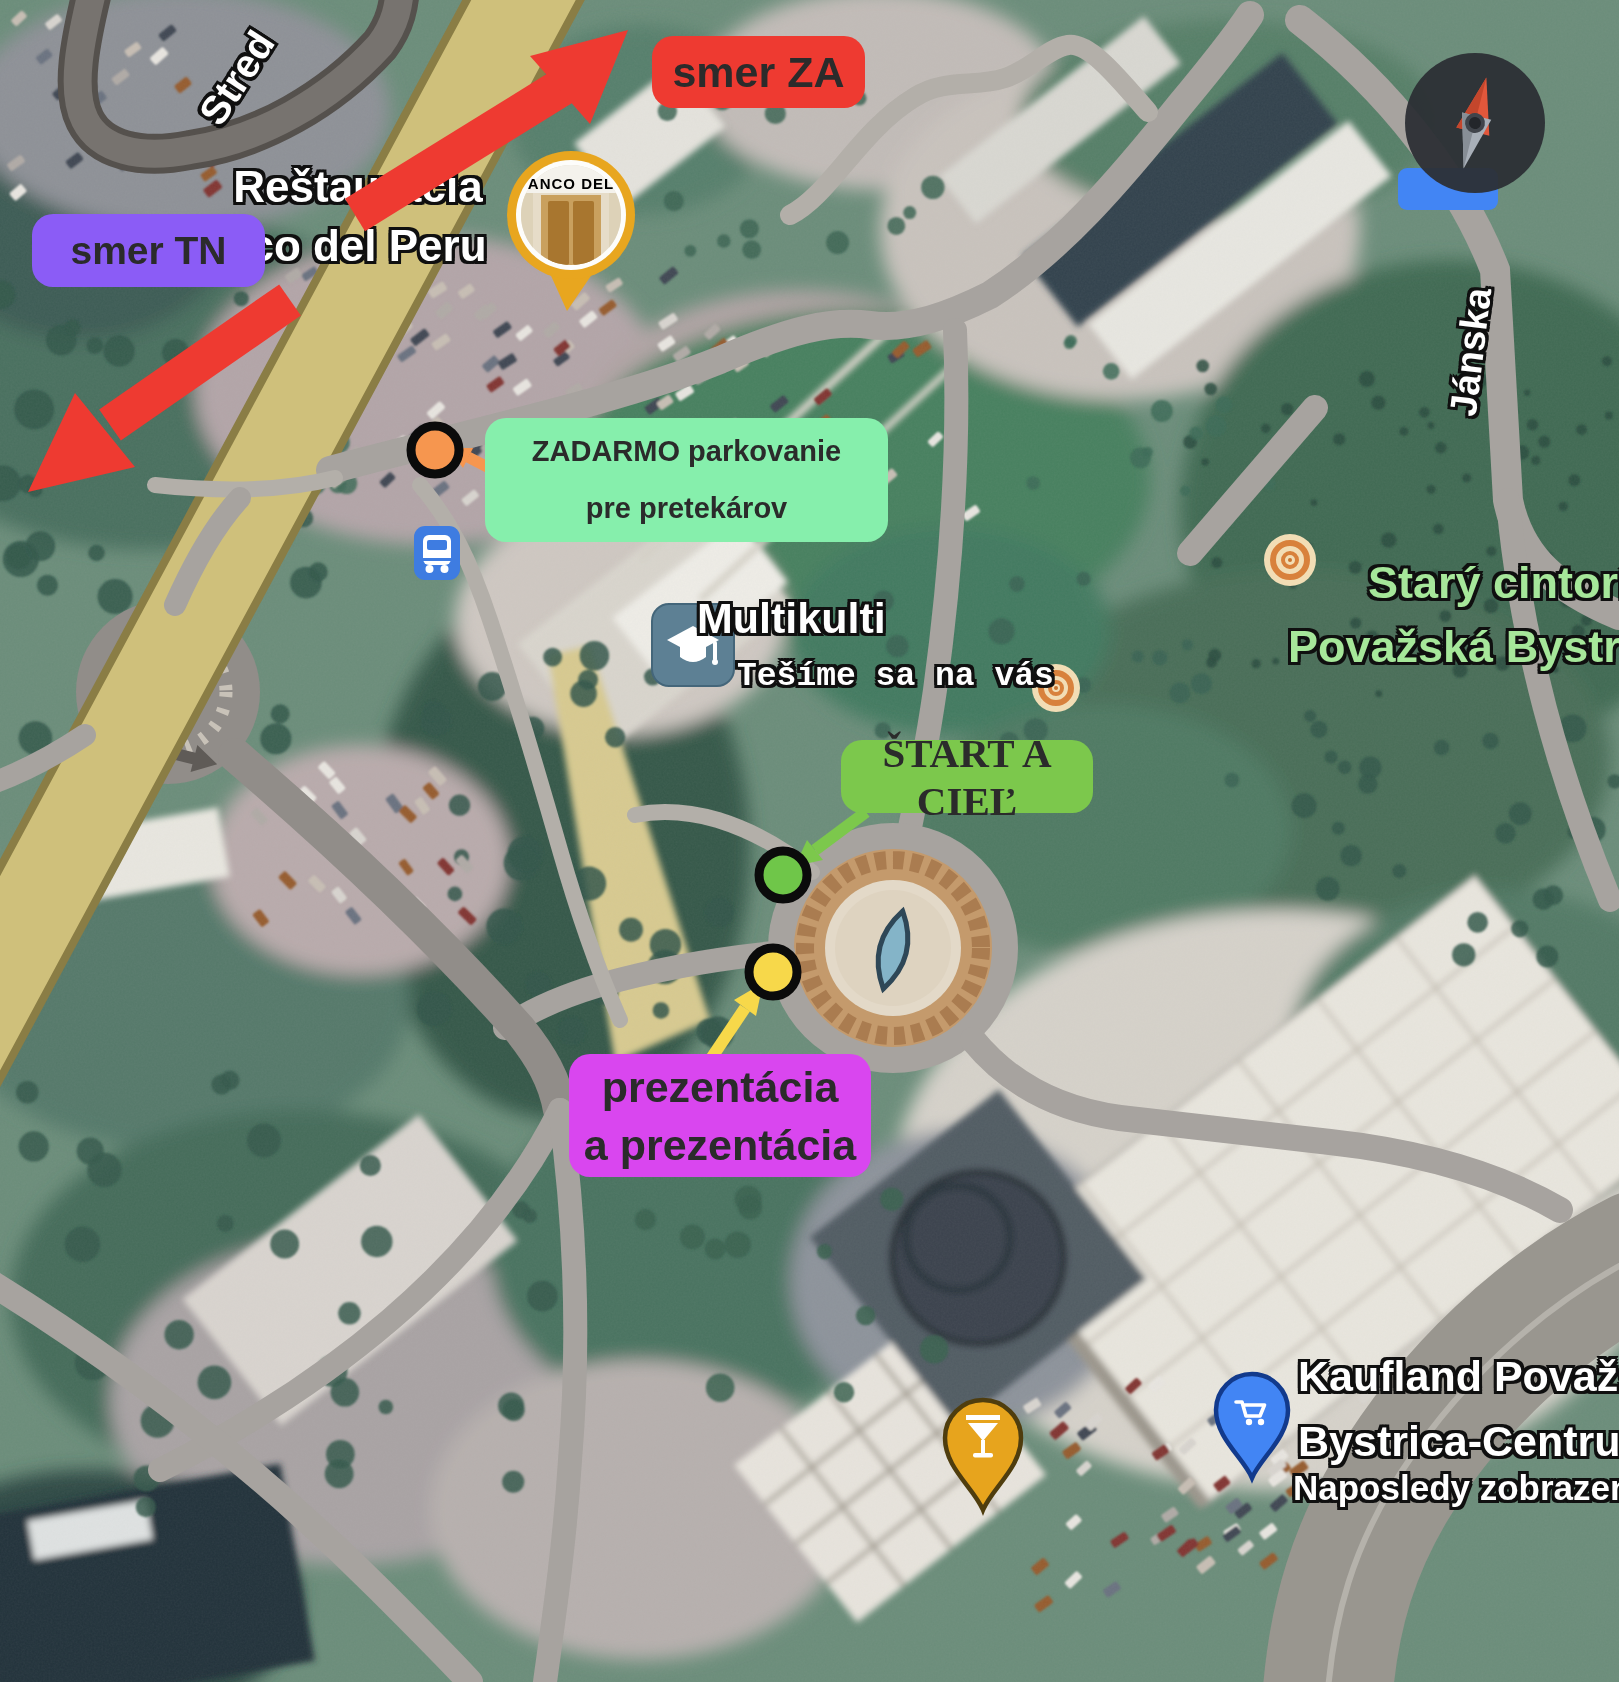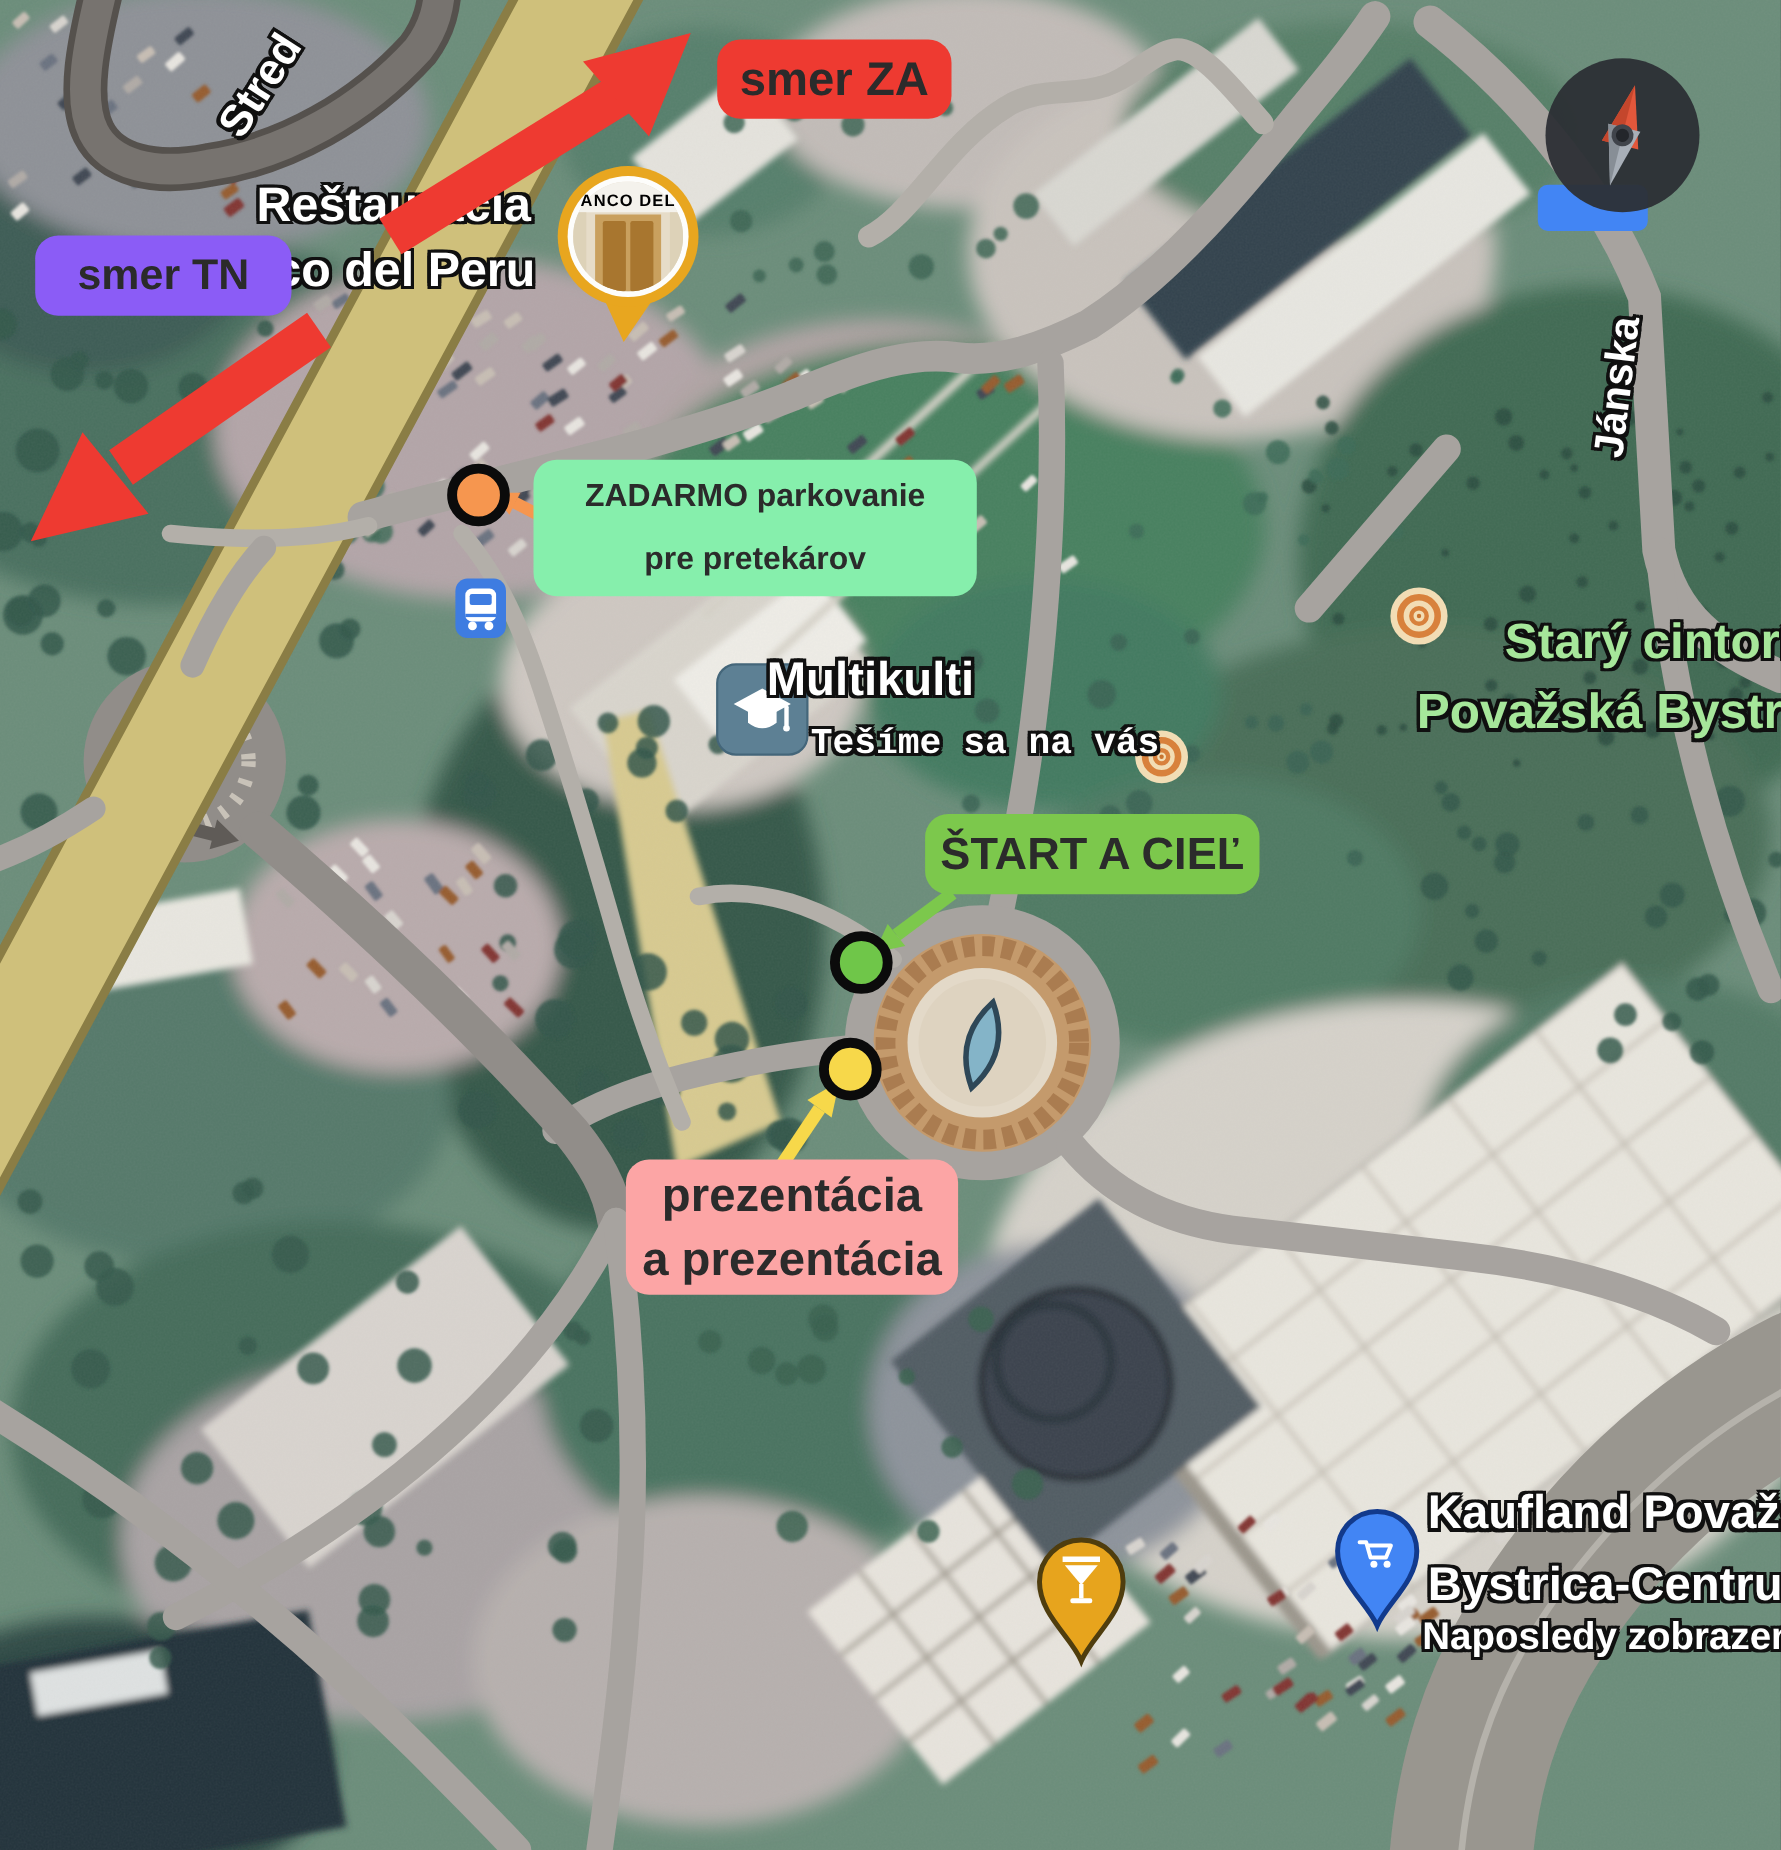--- a/index.html
+++ b/index.html
@@ -13,22 +13,22 @@
       3px 3px 0 #101010,-3px -3px 0 #101010,3px -3px 0 #101010,-3px 3px 0 #101010;}
   .gm{color:#ffffff;}
   .gmg{color:#a6e79a;}
   .ctr{transform:translate(-50%,-50%);}
   
   .ann{position:absolute;display:flex;flex-direction:column;align-items:center;
        justify-content:center;font-weight:bold;color:#2b2b2b;z-index:6;text-align:center;border-radius:21px;}
   #lbl-za{left:652px;top:36px;width:213px;height:72px;font-size:43px;background:#ee3a31;}
   #lbl-tn{left:32px;top:214px;width:233px;height:73px;font-size:39px;background:#8b5cf6;}
   #lbl-park{left:485px;top:418px;width:403px;height:124px;font-size:29px;line-height:57px;background:#86efac;}
-  #lbl-start{left:841px;top:740px;width:304px;height:73px;font-size:41px;background:#7cc84c;}
-  #lbl-prez{left:569px;top:1054px;width:302px;height:123px;font-size:43px;line-height:58px;background:#fca5a5;}
+  #lbl-start{left:841px;top:740px;width:252px;height:73px;font-size:41px;background:#7cc84c;font-family:Liberation Serif, serif;}
+  #lbl-prez{left:569px;top:1054px;width:302px;height:123px;font-size:43px;line-height:58px;background:#d946ef;}
   #t-stred{left:237px;top:78px;font-size:40px;transform:translate(-50%,-50%) rotate(-57deg);}
   #t-rest1{left:358px;top:187px;font-size:44px;}
   #t-rest2{left:368px;top:246px;font-size:44px;}
   #t-mk1{left:697px;top:618px;font-size:43px;transform:translate(0,-50%);}
   #t-mk2{left:737px;top:676px;font-size:33px;transform:translate(0,-50%);font-family:Liberation Mono, monospace;}
   #t-cem1{left:1368px;top:583px;font-size:45px;transform:translate(0,-50%);}
   #t-cem2{left:1288px;top:647px;font-size:45px;transform:translate(0,-50%);}
   #t-jan{left:1471px;top:352px;font-size:38px;transform:translate(-50%,-50%) rotate(-83deg);}
   #t-k1{left:1298px;top:1376px;font-size:43px;transform:translate(0,-50%);}
   #t-k2{left:1298px;top:1441px;font-size:43px;transform:translate(0,-50%);}

